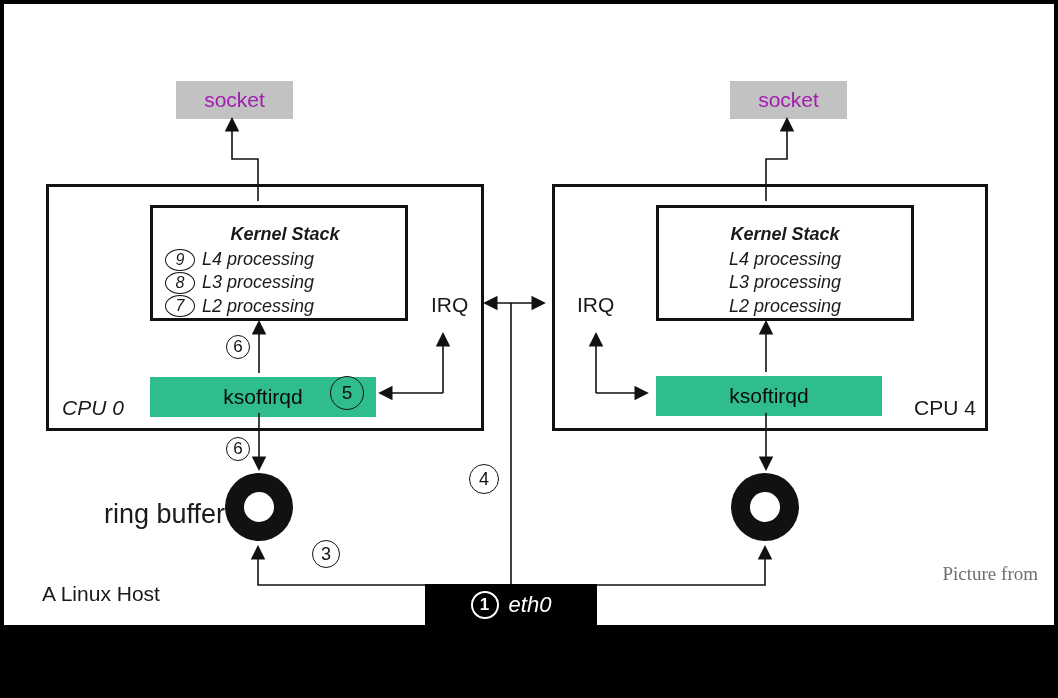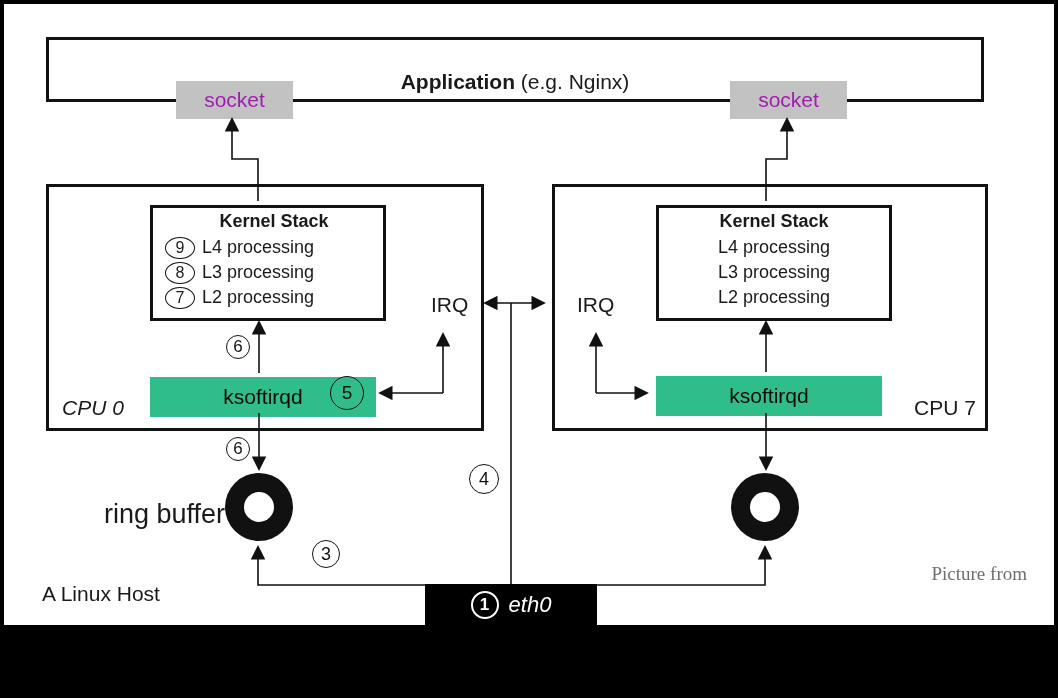--- a/index.html
+++ b/index.html
@@ -21,22 +21,22 @@
   .socket{position:absolute;width:117px;height:38px;background:var(--socket-gray,#c2c2c2);
     display:flex;align-items:center;justify-content:center;font-size:21px;color:#a21caf;z-index:3;}
   #socket-left{left:172px;top:77px;}
   #socket-right{left:726px;top:77px;}
 
   
   #cpu0-box{left:42px;top:180px;width:438px;height:247px;}
   #cpu1-box{left:548px;top:180px;width:436px;height:247px;}
 
   
-  .kstack{position:absolute;width:236px;height:116px;border:3px solid #111;box-sizing:border-box;background:#fff;
-    display:flex;flex-direction:column;align-items:center;padding-top:3px;}
+  .kstack{position:absolute;width:258px;height:116px;border:3px solid #111;box-sizing:border-box;background:#fff;
+    display:flex;flex-direction:column;align-items:center;padding-top:16px;font-style:italic;}
   #kstack-left{left:146px;top:201px;align-items:flex-start;padding-left:12px;}
   #kstack-right{left:652px;top:201px;}
   .kstack-title{font-weight:bold;font-size:18px;align-self:center;margin-bottom:3px;}
   .krow{display:flex;align-items:center;height:25px;font-size:18px;}
   .kstep{display:inline-flex;align-items:center;justify-content:center;width:30px;height:22px;
     border:1.6px solid #111;border-radius:50%;font-size:16px;margin-right:7px;box-sizing:border-box;}
 
   
   .ksbar{position:absolute;width:226px;height:40px;background:var(--ksoftirqd-green,#2ebd8b);
     display:flex;align-items:center;justify-content:center;font-size:21px;color:#0b0b0b;z-index:2;}
@@ -61,40 +61,35 @@
   
   .badge{position:absolute;border:1.6px solid #111;border-radius:50%;background:#fff;z-index:5;
     display:flex;align-items:center;justify-content:center;font-size:17px;color:#111;box-sizing:border-box;}
   #badge-6a{left:226px;top:335px;width:24px;height:24px;}
   #badge-6b{left:226px;top:437px;width:24px;height:24px;}
   #badge-5{left:330px;top:376px;width:34px;height:34px;background:transparent;font-size:19px;}
   #badge-4{left:469px;top:464px;width:30px;height:30px;font-size:18px;}
   #badge-3{left:312px;top:540px;width:28px;height:28px;font-size:18px;}
 
   
-  #attribution{position:absolute;right:31px;top:561px;z-index:4;
+  #attribution{position:absolute;right:20px;top:561px;z-index:4;
     font-family:"Liberation Serif", serif;font-size:19px;line-height:26px;color:var(--attribution-gray,#6f6f6f);}
 
   
   #wires{position:absolute;left:0;top:0;z-index:4;pointer-events:none;}
   .wire{stroke:var(--line-black,#111);stroke-width:1.6;fill:none;}
   .donut-outer{fill:var(--line-black,#111);}
   .donut-inner{fill:#fff;}
 </style>
 </head>
 <body>
 
 <div id="stage">
   <div id="canvas">
 
-    <div class="box" id="app-box">
-      <div id="app-title">
-        <b>Application</b><span id="app-sub"> (e.g. Nginx)</span>
-      </div>
-    </div>
 
     <div class="socket" id="socket-left">socket</div>
     <div class="socket" id="socket-right">socket</div>
 
     <div class="box" id="cpu0-box"></div>
     <div class="kstack" id="kstack-left">
       <div class="kstack-title">Kernel Stack</div>
       <div class="krow">
         <span class="kstep">9</span>
         <span>L4 processing</span>
@@ -119,21 +114,21 @@
         <span>L4 processing</span>
       </div>
       <div class="krow">
         <span>L3 processing</span>
       </div>
       <div class="krow">
         <span>L2 processing</span>
       </div>
     </div>
     <div class="ksbar" id="ksbar-right">ksoftirqd</div>
-    <div class="label" id="cpu1-label">CPU 7</div>
+    <div class="label" id="cpu1-label">CPU 4</div>
     <div class="label" id="irq-right">IRQ</div>
 
     <div class="label" id="ringbuf-label">ring buffer</div>
     <div class="label" id="host-label">A Linux Host</div>
   </div>
 
   <svg id="wires" width="1058" height="698">
     <defs>
       <marker id="arr" viewBox="0 0 10 10" refX="8" refY="5" markerWidth="9" markerHeight="9" orient="auto-start-reverse">
         <path d="M0,0 L10,5 L0,10 z" fill="#111"></path>

